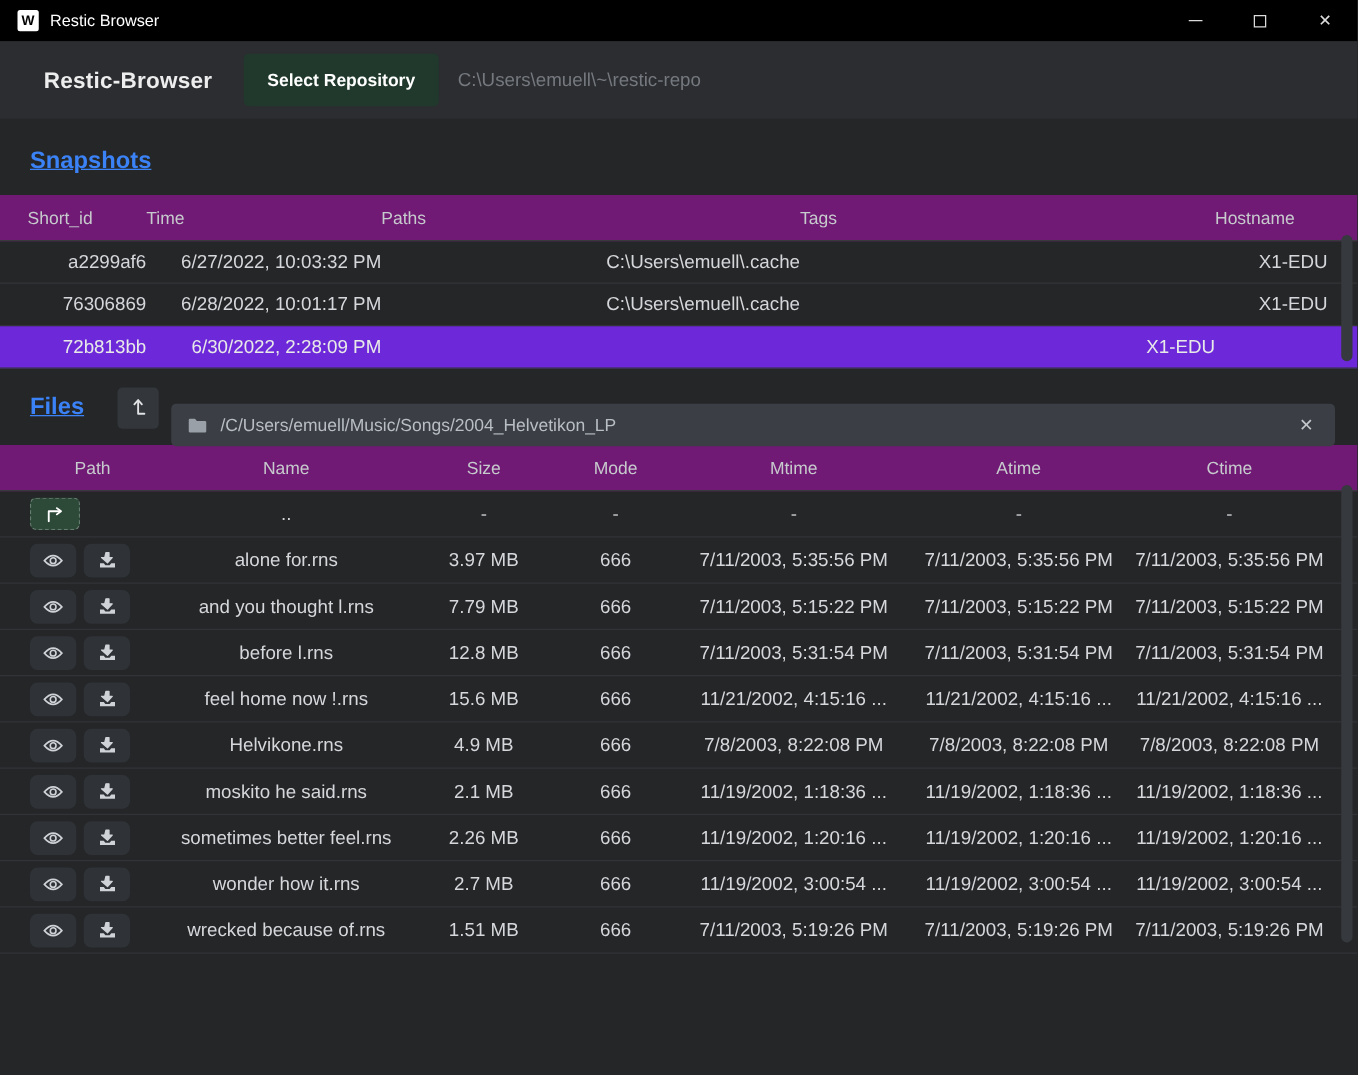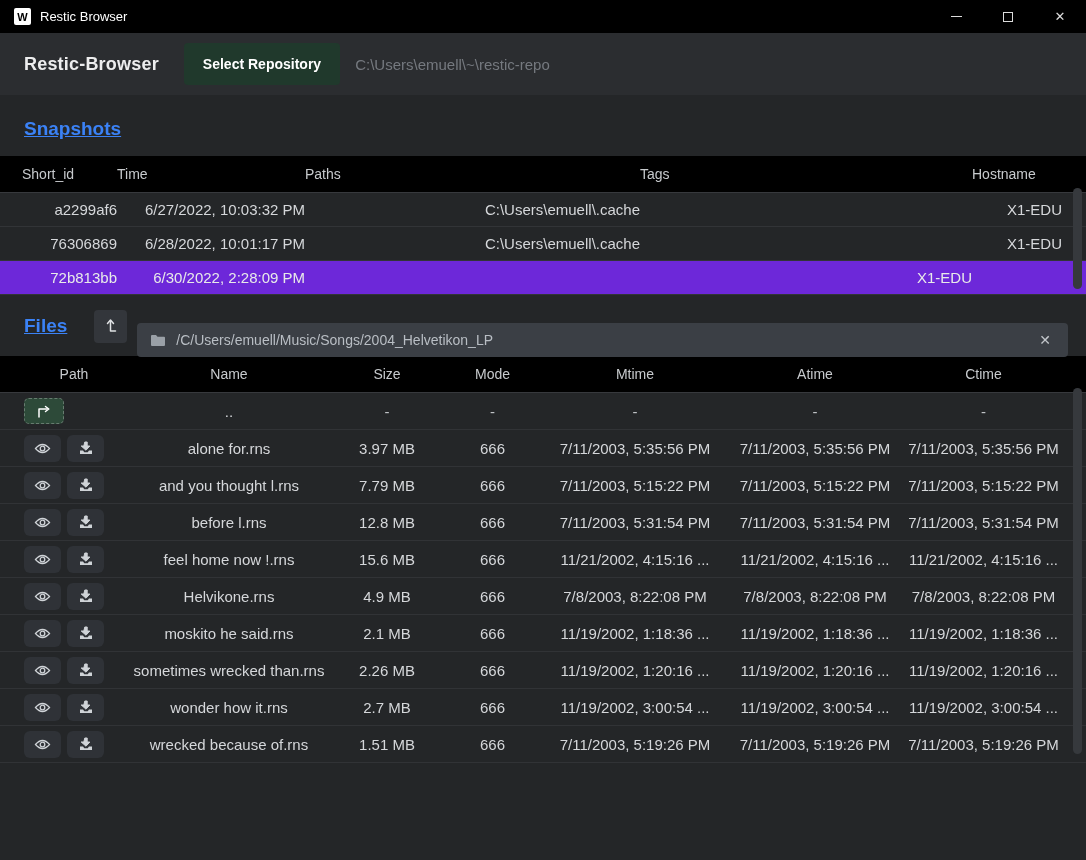--- a/index.html
+++ b/index.html
@@ -20,34 +20,34 @@
   }
   .titlebar-text { margin-left:9px; color:#fff; font-size:13px; }
   .win-controls { margin-left:auto; display:flex; height:100%; }
   .win-btn { width:52px; height:100%; display:flex; align-items:center; justify-content:center; color:#e0e0e0; }
   .glyph-min { width:11px; height:1px; background:#dcdcdc; display:block; }
   .glyph-max { width:10px; height:10px; border:1px solid #dcdcdc; display:block; }
   .glyph-close { font-size:13px; color:#dcdcdc; line-height:1; }
 
   
   .appheader { height:62px; background:#2b2d30; display:flex; align-items:center; padding:0 24px; }
-  .app-title { font-size:18px; font-weight:bold; color:#ededee; letter-spacing:.2px; }
+  .app-title { font-size:18px; font-weight:bold; color:#ededee; letter-spacing:.2px;margin-left:11px; }
   .select-repo-btn {
     margin-left:25px; background:#20392c; border:none; color:#fff;
     font-family:inherit; font-weight:bold; font-size:14px;
     padding:13px 19px; border-radius:4px; cursor:pointer;text-align:center;
   }
   .repo-path { margin-left:15px; color:#75797f; font-size:15px; }
 
   
   .section-title { font-weight:bold; font-size:19px; color:#3b82f6;text-decoration:underline; }
   .snapshots-title-wrap { padding:23px 24px 16px 24px; }
 
   
-  .thead { background:#000000; color:#c7cacd; font-size:14px; }
+  .thead { background:#701a75; color:#c7cacd; font-size:14px; }
   .snap-grid {
     display:grid; grid-template-columns:95px 188px 335px 332px 1fr;
     padding-left:22px; padding-right:24px; align-items:center;
   }
   .thead.snap-grid { height:37px; border-bottom:1px solid #37393d; }
   .snap-row { height:34px; font-size:15px; color:#d5d7da; border-bottom:1px solid #323437;text-align:right; }
   .snap-row.selected { background:#6d28d9; color:#e8eae9; }
   .cell { overflow:hidden; white-space:nowrap; }
 
   .files-grid {
@@ -344,21 +344,21 @@
             <circle cx="8.5" cy="6.5" r="2.3" fill="none" stroke="#cfd3d7" stroke-width="1.3"></circle>
           </svg>
         </button>
       <button class="icon-btn">
           <svg width="14" height="14" viewBox="0 0 14 14">
             <path d="M5.8 1 h2.4 v4 h2.6 L7 9.2 L2.2 5 h2.6 z" fill="#cfd3d7" stroke="#cfd3d7" stroke-linejoin="round"></path>
             <path d="M1 9.5 H4 L5.3 11.2 H8.7 L10 9.5 H13 V13 H1 Z" fill="#cfd3d7"></path>
           </svg>
         </button>
     </div>
-    <div class="cell">sometimes wrecked than.rns</div>
+    <div class="cell">sometimes better feel.rns</div>
     <div class="cell">2.26 MB</div>
     <div class="cell">666</div>
     <div class="cell">11/19/2002, 1:20:16 ...</div>
     <div class="cell">11/19/2002, 1:20:16 ...</div>
     <div class="cell">11/19/2002, 1:20:16 ...</div>
   </div>
 
   <div class="files-grid file-row">
     <div class="btn-cell">
       <button class="icon-btn">

